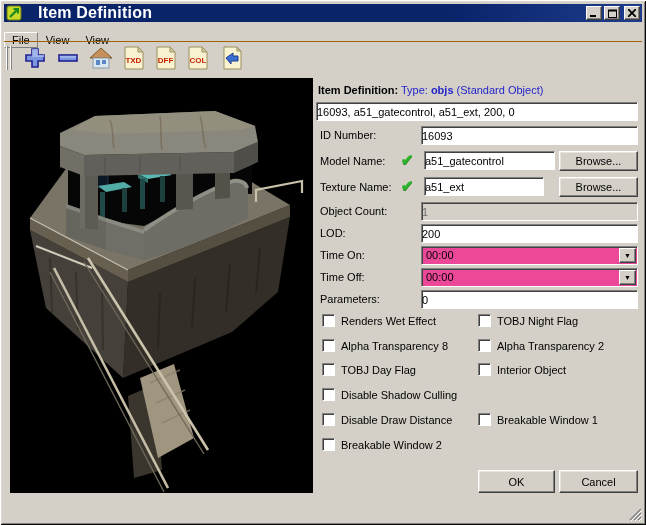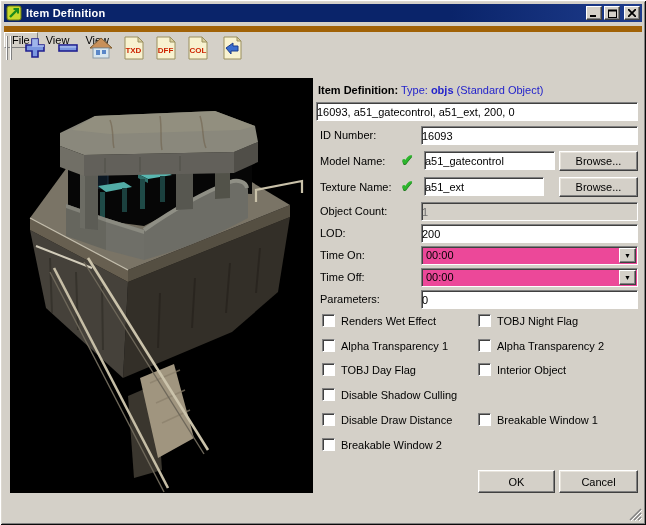--- a/index.html
+++ b/index.html
@@ -11,37 +11,37 @@
     box-shadow: inset 1px 1px 0 #ffffff, inset -1px -1px 0 #0a0a0a,
                 inset 2px 2px 0 #dcd8d0, inset -2px -2px 0 #808080;
     overflow:hidden;
   }
 
   .titlebar {
     position:absolute; left:4px; top:4px; right:4px; height:18px;
     background:linear-gradient(to right,#0a246a 0%, #0a246a 70%, #1e3c8c 100%);
     display:flex; align-items:center; padding:0 2px;
   }
-  .titlebar-title { color:#ffffff; font-weight:bold; font-size:11px; margin-left:4px; flex:1;
+  .titlebar-title { color:#ffffff; font-weight:bold; font-size:16px; margin-left:16px; flex:1;
     white-space:nowrap; letter-spacing:0.2px; }
   .tb-btn {
     width:16px; height:14px; background:#d4d0c8; margin-left:2px;
     border:1px solid; border-color:#ffffff #404040 #404040 #ffffff;
     box-shadow: inset -1px -1px 0 #808080;
     display:flex; align-items:center; justify-content:center;
   }
   .tb-btn.close { margin-left:4px; }
 
   .menubar { position:absolute; left:4px; top:23px; right:4px; height:18px;
     display:flex; align-items:center; font-size:11px; color:#000;margin-top:8px; }
   .menu-item { padding:2px 8px; }
   .menu-item.raised { border:1px solid; border-color:#ffffff #808080 #808080 #ffffff; padding:1px 7px; }
 
-  .toolbar { position:absolute; left:4px; top:26px; right:4px; height:31px;
-    border-top:6px solid #a16207; }
+  .toolbar { position:absolute; left:4px; top:41px; right:4px; height:31px;
+    border-top:1px solid #a16207; }
   .gripper { position:absolute; left:2px; top:4px; width:7px; height:24px; }
   .gripper span { position:absolute; top:0; width:2px; height:24px;
     border-left:1px solid #ffffff; border-right:1px solid #808080; }
   .gripper span:nth-child(1){ left:0; } .gripper span:nth-child(2){ left:4px; }
   .tool-btn { position:absolute; top:2px; width:28px; height:28px;
     display:flex; align-items:center; justify-content:center; background:transparent; border:none; }
 
   .viewport { position:absolute; left:10px; top:78px; width:303px; height:415px;
     background:#000000; }
   .viewport svg { display:block; width:100%; height:100%; }
@@ -305,21 +305,21 @@
 
   <span class="flabel" style="top:293px">Parameters:</span>
   <input class="edit" style="left: 421px; top: 290px; width: 217px;" type="text" value="0">
 
   <div class="cb-row" style="left:322px; top:314px">
     <span class="cb-box"></span>
     <span class="cb-label">Renders Wet Effect</span>
   </div>
   <div class="cb-row" style="left:322px; top:339px">
     <span class="cb-box"></span>
-    <span class="cb-label">Alpha Transparency 1</span>
+    <span class="cb-label">Alpha Transparency 8</span>
   </div>
   <div class="cb-row" style="left:322px; top:363px">
     <span class="cb-box"></span>
     <span class="cb-label">TOBJ Day Flag</span>
   </div>
   <div class="cb-row" style="left:322px; top:388px">
     <span class="cb-box"></span>
     <span class="cb-label">Disable Shadow Culling</span>
   </div>
   <div class="cb-row" style="left:322px; top:413px">

